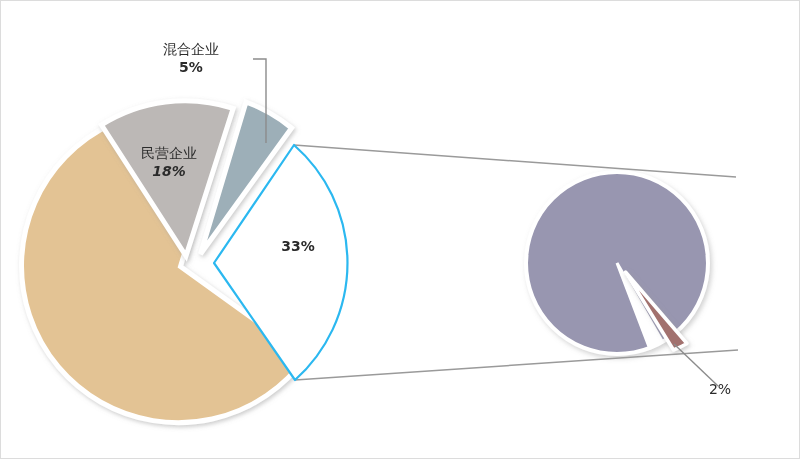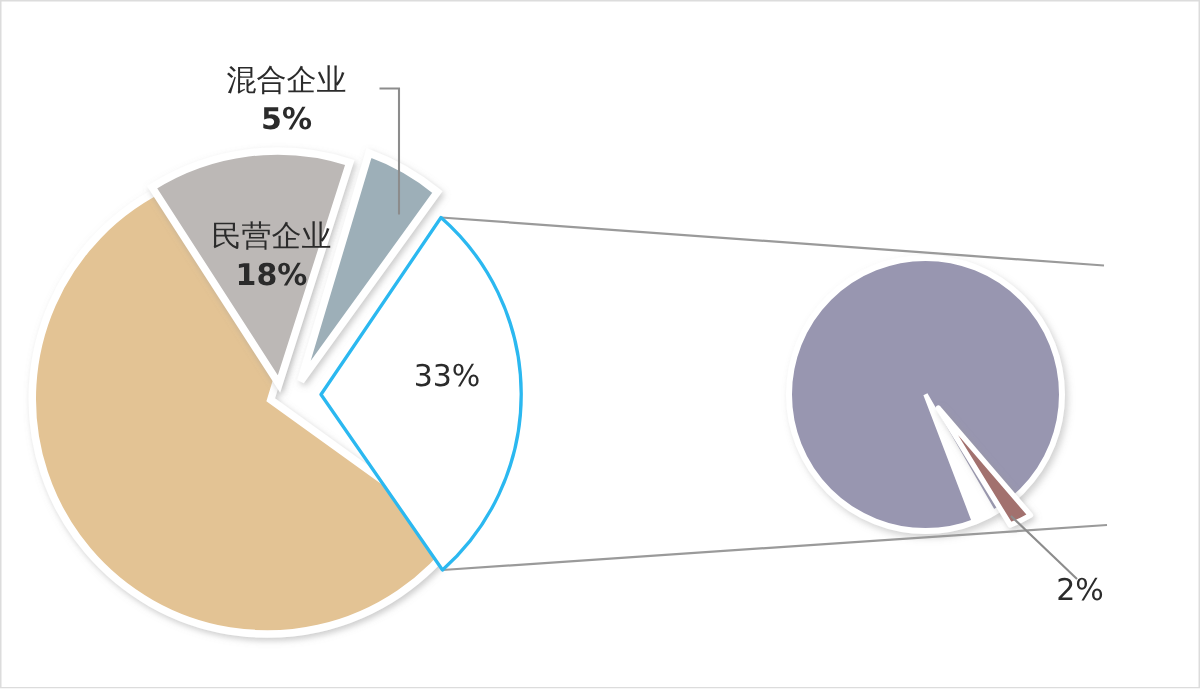--- a/index.html
+++ b/index.html
@@ -24,39 +24,39 @@
     left: 0;
     top: 0;
     width: 800px;
     height: 459px;
     display: block;
   }
   .slice-label {
     position: absolute;
     text-align: center;
     color: #2b2b2b;
-    font-size: 20px;
+    font-size: 14px;
     line-height: 1.28;
     white-space: nowrap;
     font-family: "DejaVu Sans", "Liberation Sans", sans-serif;
     pointer-events: none;
   }
   .slice-label .lbl-name {
     display: block;
     font-weight: 400;
   }
   .slice-label .lbl-value {
     display: block;
     font-weight: 700;
   }
   .lbl-guoyou .lbl-name,
   .lbl-guoyou .lbl-value { font-weight: 700; }
-  .lbl-minying .lbl-value { font-weight: 700; }
+  .lbl-minying .lbl-value { font-weight: 700; font-style: italic; }
   .lbl-hunhe .lbl-value { font-weight: 700; }
-  .lbl-qita .lbl-value { font-weight: 400; }
+  .lbl-qita .lbl-value { font-weight: 700; }
   .lbl-shangshi .lbl-value { font-weight: 400; }
   .lbl-xinsanban .lbl-value { font-weight: 400; }
 </style>
 </head>
 <body>
 
 <div id="chart-root" style="border-color: rgb(220, 220, 220);">
 
   <svg id="chart-svg" viewBox="0 0 800 459">
     <defs>
@@ -112,21 +112,21 @@
 
       <line x1="673" y1="343" x2="717" y2="385" stroke="#8c8c8c" stroke-width="1.4"></line>
     </g>
   </svg>
 
   <div class="slice-label lbl-hunhe" style="left:130px; top:40px; width:120px;">
     <span class="lbl-name">混合企业</span>
     <span class="lbl-value">5%</span>
   </div>
 
-  <div class="slice-label lbl-minying" style="left:120px; top:144px; width:120px;">
+  <div class="slice-label lbl-minying" style="left:108px; top:144px; width:120px;">
     <span class="lbl-name">民营企业</span>
     <span class="lbl-value">18%</span>
   </div>
 
 
   <div class="slice-label lbl-qita" style="left:252px; top:237px; width:90px;">
     <span class="lbl-value">33%</span>
   </div>
 
 

